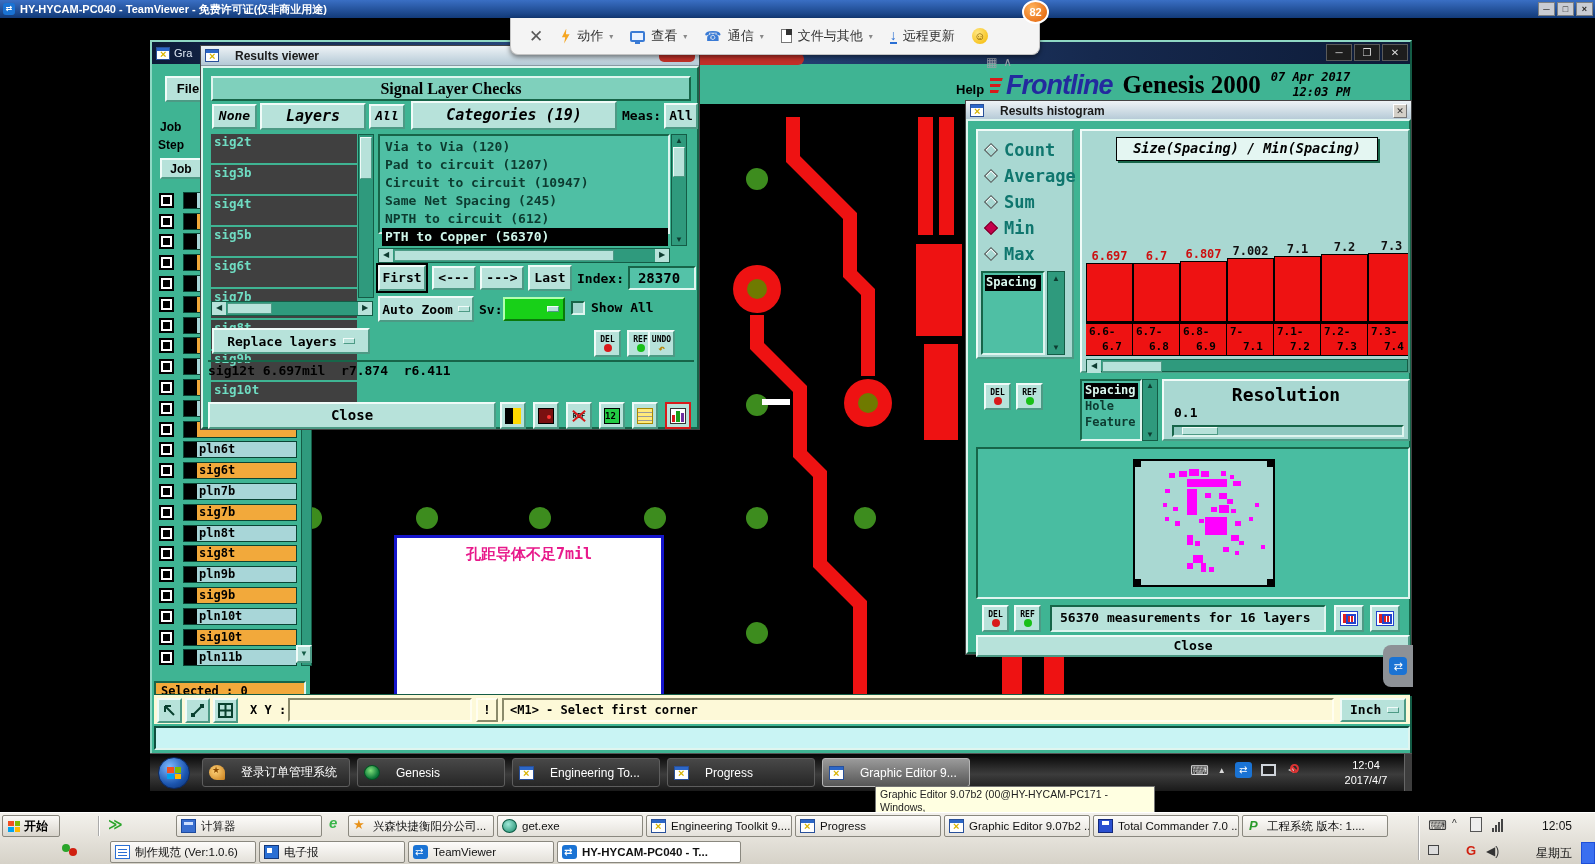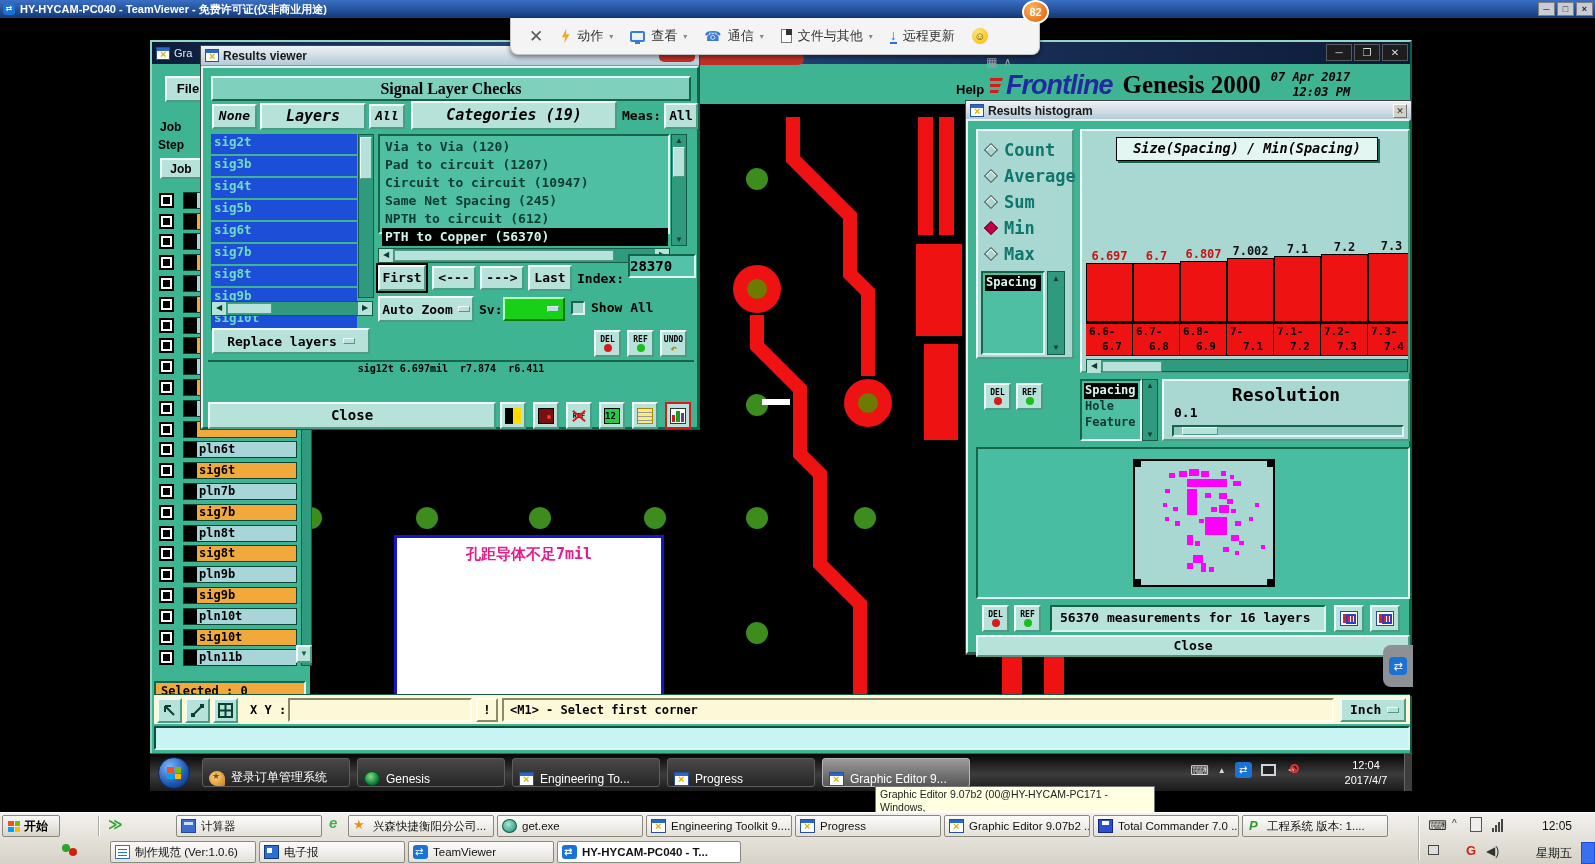--- a/index.html
+++ b/index.html
@@ -71,45 +71,45 @@
 .xy-lbl{position:absolute;left:96px;top:8px;font-family:"DejaVu Sans Mono",monospace;font-weight:bold;font-size:12px}
 .xy-inp{position:absolute;left:134px;top:3px;width:184px;height:24px;background:#fdf9d8;border:2px solid;border-color:#8a8a6a #fffef0 #fffef0 #8a8a6a}
 .bang{position:absolute;left:322px;top:3px;width:22px;height:24px;background:#fdf9d8;border:2px solid;border-color:#fffef0 #8a8a6a #8a8a6a #fffef0;text-align:center;font-weight:bold;font-size:13px;line-height:20px}
 .gmsg{position:absolute;left:348px;top:3px;width:832px;height:24px;background:#fdf9d8;border:2px solid;border-color:#8a8a6a #fffef0 #fffef0 #8a8a6a;font-family:"DejaVu Sans Mono",monospace;font-weight:bold;font-size:12px;line-height:20px;padding-left:6px;color:#000}
 .inch{position:absolute;left:1186px;top:3px;width:66px;height:24px;background:#b7e2da;border:2px solid;border-color:#f0fbf8 #4d9a85 #4d9a85 #f0fbf8;font-family:"DejaVu Sans Mono",monospace;font-weight:bold;font-size:13px;line-height:20px;padding-left:8px;display:flex;align-items:center;gap:6px}
 .ddmark{display:inline-block;width:12px;height:6px;background:#b7e2da;border:1px solid;border-color:#f0fbf8 #4d9a85 #4d9a85 #f0fbf8;flex:none}
 .gbottom{position:absolute;left:2px;top:684px;width:1256px;height:24px;background:#c9f4f4;border:2px solid;border-color:#0e4f3e #dff5ef #dff5ef #0e4f3e}
 .xyread{position:absolute;left:1090px;top:602px;width:168px;height:48px;font-family:"DejaVu Sans Mono",monospace;font-weight:bold;font-size:13px;color:#000;line-height:20px;padding:4px 0 0 6px}
 
 .dlg{position:absolute;z-index:6;border:1px solid #444;background:#3fb493}
-.dlg-title{height:20px;background:linear-gradient(#eef3f6,#b4c9d6);display:flex;align-items:center;padding:0 4px;font-size:12px;font-weight:bold;color:#1a1a1a;gap:4px;border-bottom:1px solid #8a9aa4}
+.dlg-title{height:20px;background:linear-gradient(#eef3f6,#b4c9d6);display:flex;align-items:center;padding:0 4px;font-size:12px;font-weight:bold;color:#1a1a1a;gap:16px;border-bottom:1px solid #8a9aa4}
 .dlg-x{margin-left:auto;width:14px;height:14px;background:#d4d0c8;border:1px solid;border-color:#fff #777 #777 #fff;font-size:9px;line-height:12px;text-align:center;color:#333}
 .rv-red{margin-left:auto;width:36px;height:12px;background:#c03028;border-radius:5px}
 .dlg-body{position:absolute;left:0;right:0;bottom:0;background:#3fb493;border:2px solid;border-color:#dff5ef #176549 #176549 #dff5ef}
 
 .rv-head{position:absolute;left:8px;top:8px;width:480px;height:25px;background:#7fd0bc;border:2px solid;border-color:#dff5ef #176549 #176549 #dff5ef;text-align:center;font-family:"Liberation Serif",serif;font-weight:bold;font-size:16px;line-height:21px;color:#000}
 .rv-btn{position:absolute;background:#b7e2da;border:2px solid;border-color:#f0fbf8 #4d9a85 #4d9a85 #f0fbf8;font-family:"DejaVu Sans Mono",monospace;color:#000;text-align:center}
 .rv-llist{position:absolute;left:8px;top:66px;width:146px;height:164px}
-.rv-lrow{height:20px;margin-bottom:2px;background:#1d4ed8;color:#6fdcc2;font-family:"DejaVu Sans Mono",monospace;font-weight:bold;font-size:12.5px;line-height:15px;padding-left:3px}
+.rv-lrow{height:29px;margin-bottom:2px;background:#404040;color:#6fdcc2;font-family:"DejaVu Sans Mono",monospace;font-weight:bold;font-size:12.5px;line-height:15px;padding-left:3px}
 .rv-clist{position:absolute;left:175px;top:66px;width:292px;height:100px;background:#4fbfa4;border:2px solid;border-color:#176549 #dff5ef #dff5ef #176549;padding:2px 0 0 2px}
 .rv-crow{height:18px;font-family:"DejaVu Sans Mono",monospace;font-weight:bold;font-size:13px;line-height:17px;color:#0d3b30;padding-left:3px;white-space:pre}
 .rv-crow.sel{background:#000;color:#cff6ea}
 .vsb{position:absolute;width:16px;background:#2f9a7d;border:1px solid #145c46}
 .vsb .thumb{position:absolute;left:1px;right:1px;top:2px;height:42px;background:#b7e2da;border:1px solid;border-color:#f0fbf8 #4d9a85 #4d9a85 #f0fbf8}
 .vsb .ar{position:absolute;left:0;width:100%;text-align:center;font-size:8px;color:#0d3b30}
 .hsb{position:absolute;height:15px;background:#2f9a7d;border:1px solid #145c46}
 .hsb .le,.hsb .re{position:absolute;top:0;width:14px;height:13px;background:#b7e2da;font-size:8px;text-align:center;line-height:12px;color:#0d3b30}
 .hsb .le{left:0}.hsb .re{right:0}
 .hsb .th{position:absolute;left:15px;top:1px;width:45px;height:11px;background:#b7e2da;border:1px solid #4d9a85}
-.idx-inp{position:absolute;left:425px;top:186px;width:68px;height:24px;background:#54c2a8;border:2px solid;border-color:#176549 #dff5ef #dff5ef #176549;font-family:"DejaVu Sans Mono",monospace;font-weight:bold;font-size:14px;line-height:20px;color:#000;text-align:left;padding-right:6px}
+.idx-inp{position:absolute;left:425px;top:198px;width:68px;height:24px;background:#54c2a8;border:2px solid;border-color:#176549 #dff5ef #dff5ef #176549;font-family:"DejaVu Sans Mono",monospace;font-weight:bold;font-size:14px;line-height:20px;color:#000;text-align:center;padding-right:6px}
 .grn-dd{position:absolute;left:300px;top:229px;width:62px;height:24px;background:#18d018;border:2px solid;border-color:#b0ffb0 #0a7a0a #0a7a0a #b0ffb0;display:flex;align-items:center;justify-content:flex-end;padding-right:4px}
 .chkbox{position:absolute;left:368px;top:233px;width:14px;height:14px;background:#9fd4cc;border:2px solid;border-color:#176549 #dff5ef #dff5ef #176549}
 .dru{width:27px;height:27px;background:#b7e2da;border:2px solid;border-color:#f0fbf8 #4d9a85 #4d9a85 #f0fbf8;display:flex;flex-direction:column;align-items:center;justify-content:center;font-family:"DejaVu Sans Mono",monospace;font-weight:bold;font-size:8px;color:#000;line-height:9px}
 .dot{width:8px;height:8px;border-radius:50%}
-.rv-status{position:absolute;left:5px;top:292px;width:486px;height:18px;text-align:center;font-family:"DejaVu Sans Mono",monospace;font-weight:bold;font-size:10px;color:#000;white-space:pre;border-top:2px solid #176549;padding-top:1px}
+.rv-status{position:absolute;left:5px;top:292px;width:486px;height:18px;font-family:"DejaVu Sans Mono",monospace;font-weight:bold;font-size:13px;color:#000;white-space:pre;border-top:2px solid #176549;padding-top:1px}
 .rv-erf{position:absolute;left:3px;top:312px;width:490px;height:19px;background:#fdf6cf;border:1px solid #176549;font-family:"DejaVu Sans Mono",monospace;font-weight:bold;font-size:13px;line-height:17px;padding-left:4px;color:#000;white-space:pre}
 .rv-icons{position:absolute;top:334px;width:26px;height:27px;background:#b7e2da;border:2px solid;border-color:#f0fbf8 #4d9a85 #4d9a85 #f0fbf8;display:flex;align-items:center;justify-content:center;position:absolute}
 .ict{width:16px;height:16px;position:relative}
 
 .hd-panel{position:absolute;background:#a9d8d2;border:2px solid;border-color:#f0fbf8 #4d9a85 #4d9a85 #f0fbf8}
 .hrad{display:flex;align-items:center;gap:8px;height:26px;padding-left:8px}
 .diamond{width:10px;height:10px;background:#a9d8d2;border:1px solid #555;transform:rotate(45deg);box-shadow:inset 1px 1px 0 #fff;flex:none}
 .diamond.on{background:#c4004a;box-shadow:none;border-color:#700028}
 .hlab{font-family:"DejaVu Sans Mono",monospace;font-weight:bold;font-size:17px;color:#0f766e}
 .hlist{background:#4fbfa4;border:2px solid;border-color:#176549 #dff5ef #dff5ef #176549;padding:2px}
@@ -134,21 +134,21 @@
 .mini .mh::before{content:"";position:absolute;left:2px;bottom:2px;width:10px;height:9px;background:repeating-linear-gradient(90deg,#e02020 0 3px,#fff 3px 4px)}
 .mini .mh::after{content:"";position:absolute;right:1px;bottom:1px;width:6px;height:6px;border:2px solid #2244cc}
 .hclose{position:absolute;left:8px;top:514px;width:434px;height:22px;background:#b7e2da;border:2px solid;border-color:#f0fbf8 #4d9a85 #4d9a85 #f0fbf8;text-align:center;font-family:"DejaVu Sans Mono",monospace;font-weight:bold;font-size:13px;line-height:18px}
 
 .rtask{position:absolute;left:150px;top:753px;width:1262px;height:38px;background:linear-gradient(#050505,#2e2e2e 40%,#3c3c3c 55%,#1a1a1a);z-index:8;border-top:1px solid #555}
 .orb{position:absolute;left:8px;top:3px;width:32px;height:32px;border-radius:50%;background:radial-gradient(circle at 35% 30%,#7db9ff,#1c56b0 60%,#0a2a66);border:1px solid #0a2a66;display:flex;align-items:center;justify-content:center}
 .flag{width:14px;height:12px;display:grid;grid-template-columns:1fr 1fr;gap:1px}
 .flag i{display:block}
 .flag i:nth-child(1){background:#f25022}.flag i:nth-child(2){background:#7fba00}.flag i:nth-child(3){background:#00a4ef}.flag i:nth-child(4){background:#ffb900}
 .rtbtns{position:absolute;left:52px;top:4px;display:flex;gap:7px}
-.rtbtn{width:148px;height:29px;background:linear-gradient(#484848,#262626);border:1px solid #5d5d5d;border-radius:3px;display:flex;align-items:flex-end;gap:6px;padding-left:6px;color:#fff;font-size:12px;white-space:nowrap;overflow:hidden}
+.rtbtn{width:148px;height:29px;background:linear-gradient(#484848,#262626);border:1px solid #5d5d5d;border-radius:3px;display:flex;align-items:center;gap:16px;padding-left:6px;color:#fff;font-size:12px;white-space:nowrap;overflow:hidden}
 .rtbtn.active{background:linear-gradient(#9a9a9a,#565656);border-color:#b5b5b5}
 .ticon{width:16px;height:15px;flex:none}
 .shell-icon{background:radial-gradient(circle at 40% 40%,#ffd37a,#c87d1a);border-radius:50% 50% 10% 50%;position:relative}
 .shell-icon::after{content:"★";position:absolute;left:3px;top:0;font-size:9px;color:#8a4a00}
 .genesis-icon{border-radius:50%;background:radial-gradient(circle at 40% 35%,#7fe07a,#0f7a3a 65%,#063);border:1px solid #052}
 .window-x-icon{width:15px;height:14px;background:#fff;border:1px solid #28509a;position:relative}
 .window-x-icon::before{content:"";position:absolute;left:0;top:0;right:0;height:3px;background:#2c67c8}
 .window-x-icon::after{content:"×";position:absolute;left:3px;top:1px;color:#d8b400;font-weight:bold;font-size:11px;line-height:11px}
 .rtray{position:absolute;left:1040px;top:8px;display:flex;gap:9px;align-items:center;color:#ddd;font-size:13px}
 .tv-sq{width:17px;height:16px;border-radius:3px;background:#1a73d4;color:#fff;font-size:10px;line-height:16px;text-align:center}
@@ -560,21 +560,21 @@
           <span class="ddmark"></span>
         </div>
       <div class="dru" style="position:absolute;left:391px;top:262px">
           <span>DEL</span>
           <span class="dot" style="background:#d81a1a"></span>
         </div>
       <div class="dru" style="position:absolute;left:424px;top:262px">
           <span>REF</span>
           <span class="dot" style="background:#18c018"></span>
         </div>
-      <div class="dru" style="position:absolute;left:457px;top:262px">
+      <div class="dru" style="position:absolute;left:445px;top:262px">
           <span>UNDO</span>
           <span style="color:#b8860b;font-size:11px">↶</span>
         </div>
 
       <div class="rv-status">sig12t 6.697mil  r7.874  r6.411</div>
 
       <div class="rv-btn mono" style="left:5px;top:334px;width:288px;height:27px;font-size:14px;line-height:22px">Close</div>
       <div class="rv-icons" style="left:297px">
           <span class="ict" style="background:linear-gradient(90deg,#000 50%,#ffd900 50%)"></span>
         </div>

